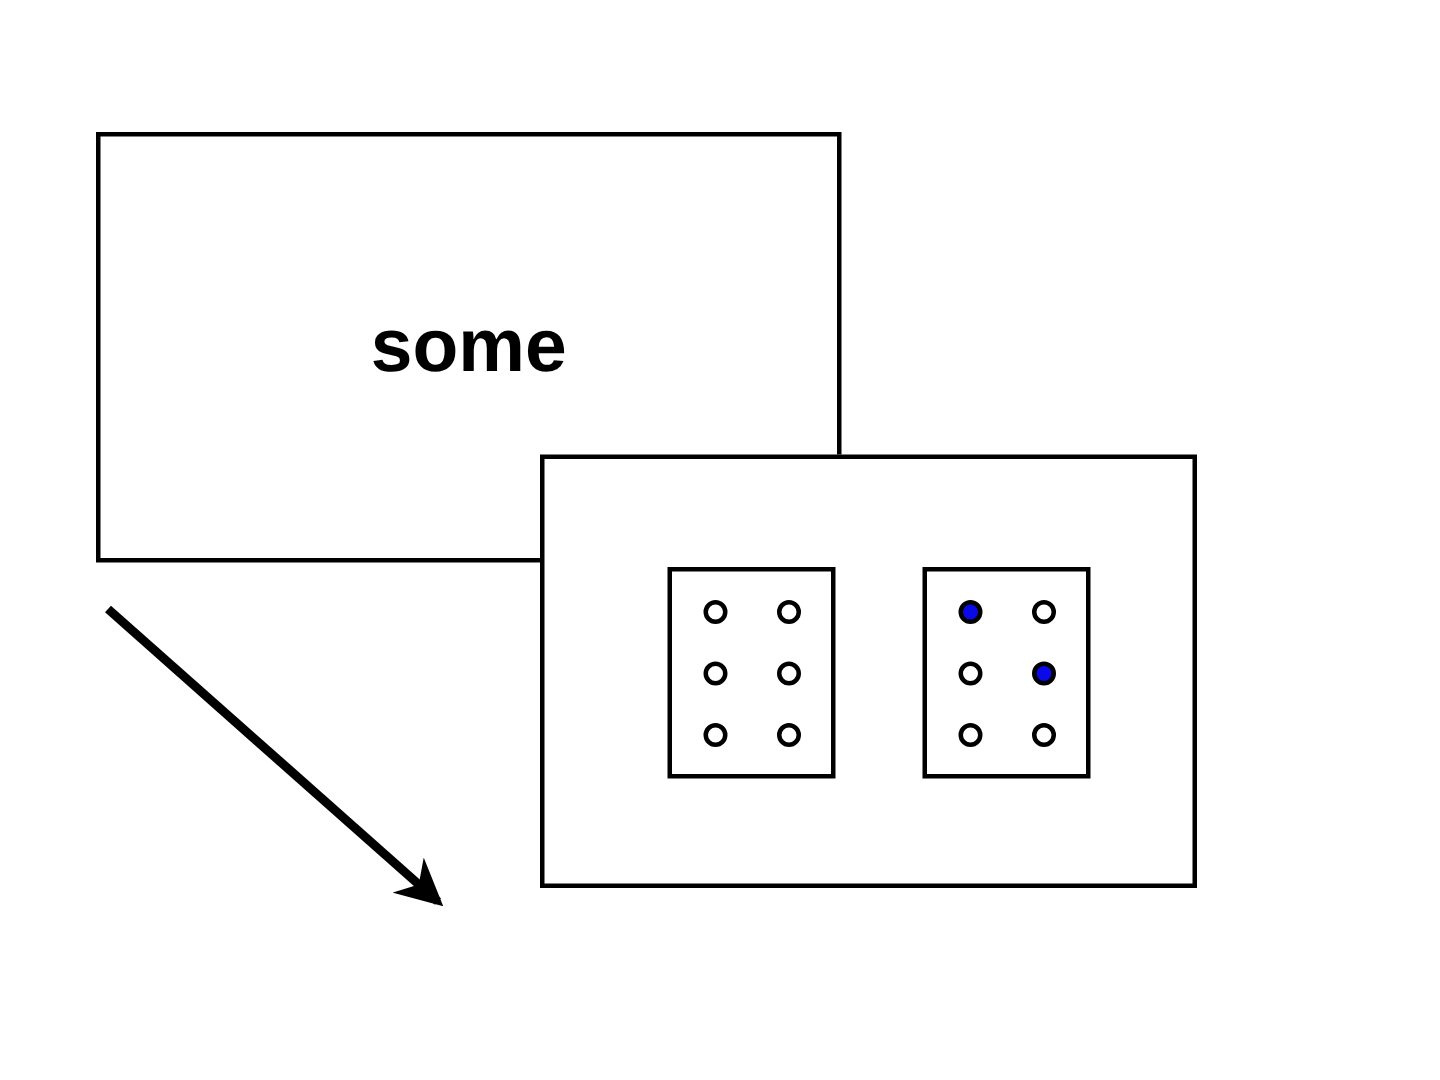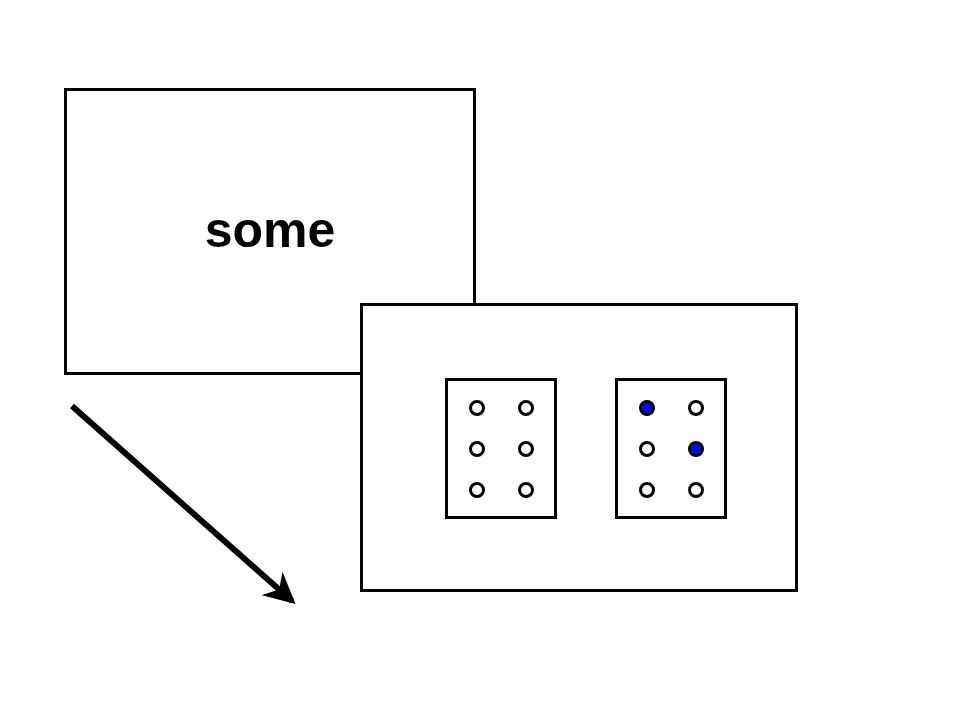--- a/index.html
+++ b/index.html
@@ -12,21 +12,21 @@
     width: 960px;
     height: 720px;
     background: var(--slide-bg, #ffffff);
     overflow: hidden;
     font-family: "Liberation Sans", sans-serif;
   }
   .word-card {
     position: absolute;
     left: 64px;
     top: 88px;
-    width: 412px;
+    width: 497px;
     height: 287px;
     box-sizing: border-box;
     background: #ffffff;
     border: 3px solid var(--outline, #000000);
     display: flex;
     align-items: center;
     justify-content: center;
     z-index: 1;
   }
   .word-label {

